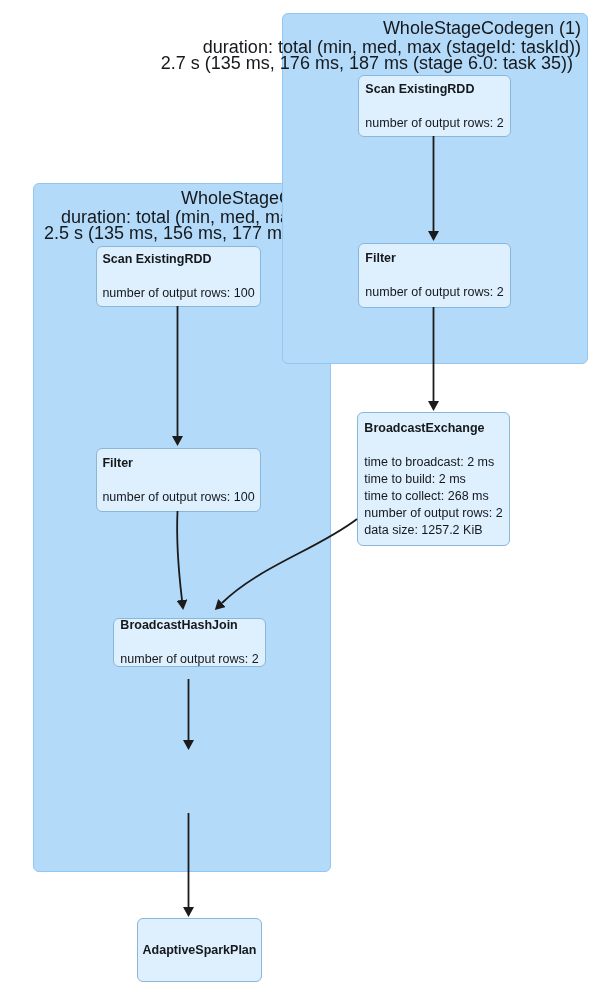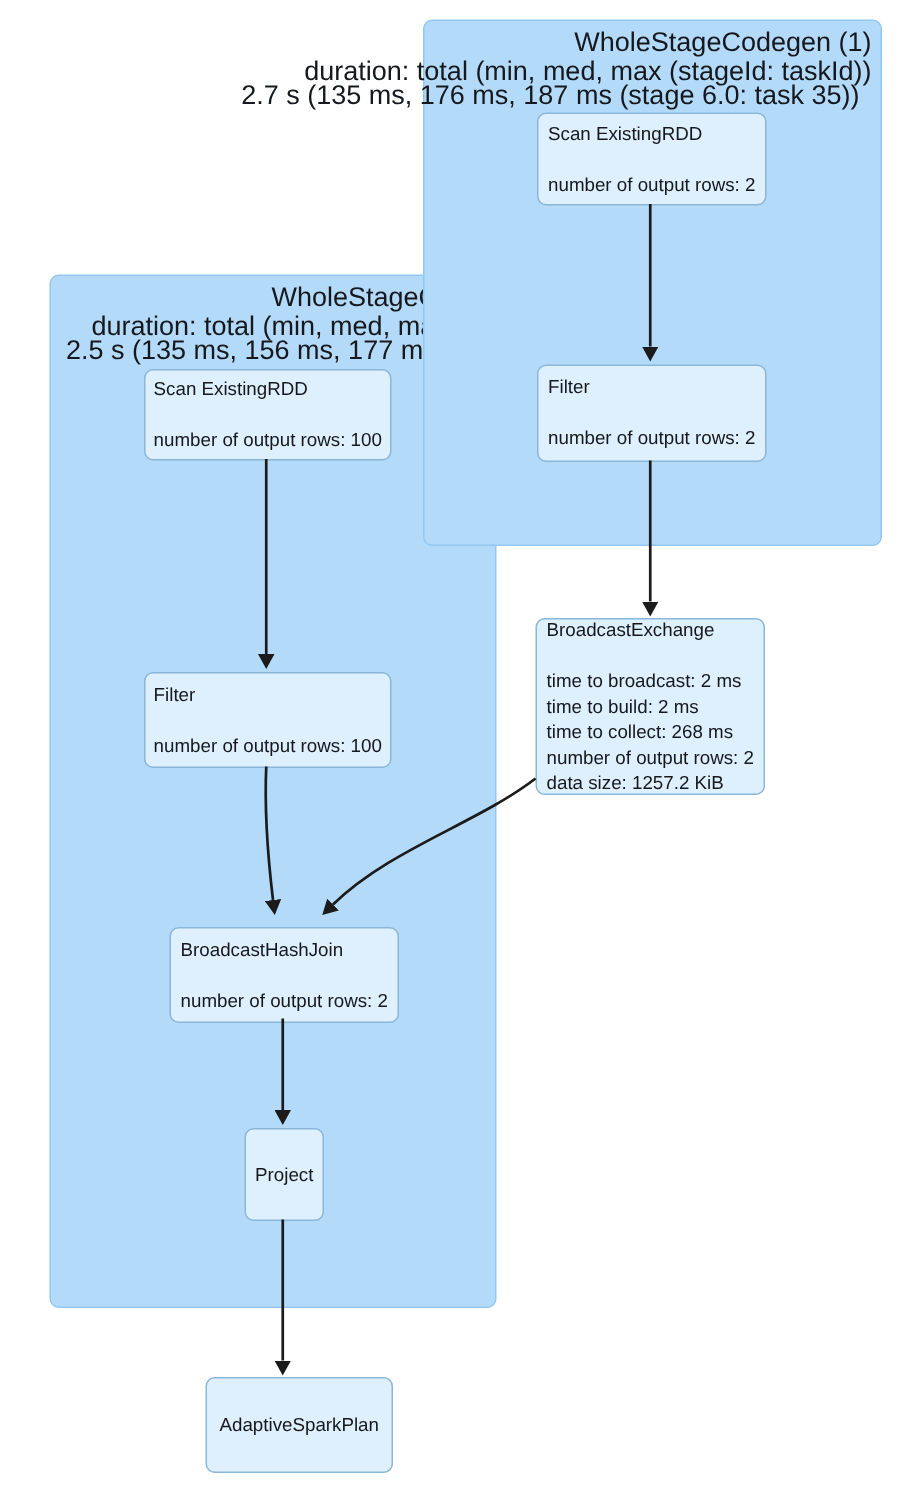--- a/index.html
+++ b/index.html
@@ -45,32 +45,32 @@
     display:flex;
     align-items:center;
     justify-content:center;
   }
   .node-inner{
     text-align:left;
     font-size:12.5px;
     line-height:17px;
     white-space:nowrap;
   }
-  .n-title{font-weight:normal;}
+  .n-title{font-weight:bold;}
   .n-metrics{margin-top:17px;}
   
   .n-scan-l{left:62px;top:62px;width:165px;height:61px;}
   .n-filter-l{left:62px;top:264px;width:165px;height:64px;}
-  .n-bhj{left:79px;top:434px;width:153px;height:64px;}
+  .n-bhj{left:79px;top:434px;width:153px;height:49px;}
   .n-project{left:129px;top:568px;width:53px;height:62px;}
   
   .n-scan-r{left:75px;top:61px;width:153px;height:62px;}
   .n-filter-r{left:75px;top:229px;width:153px;height:65px;}
   
-  .n-bx{left:357px;top:412px;width:153px;height:118px;}
+  .n-bx{left:357px;top:412px;width:153px;height:134px;}
   .n-asp{left:137px;top:918px;width:125px;height:64px;}
   .edges{
     position:absolute;left:0;top:0;width:614px;height:997px;
     pointer-events:none;
   }
   .edge{fill:none;stroke:#1b1b1b;stroke-width:1.8px;}
 </style>
 </head>
 <body>
 
@@ -95,25 +95,20 @@
       </div>
     </div>
 
     <div class="node n-bhj">
       <div class="node-inner">
         <div class="n-title">BroadcastHashJoin</div>
         <div class="n-metrics">number of output rows: 2</div>
       </div>
     </div>
 
-    <div class="node n-project">
-      <div class="node-inner">
-        <div class="n-title">Project</div>
-      </div>
-    </div>
   </div>
 
   <div class="cluster cluster-right">
     <div class="c-title right-title">WholeStageCodegen (1)</div>
     <div class="c-dur right-dur1">duration: total (min, med, max (stageId: taskId))</div>
     <div class="c-dur right-dur2">2.7 s (135 ms, 176 ms, 187 ms (stage 6.0: task 35))</div>
 
     <div class="node n-scan-r">
       <div class="node-inner">
         <div class="n-title">Scan ExistingRDD</div>

